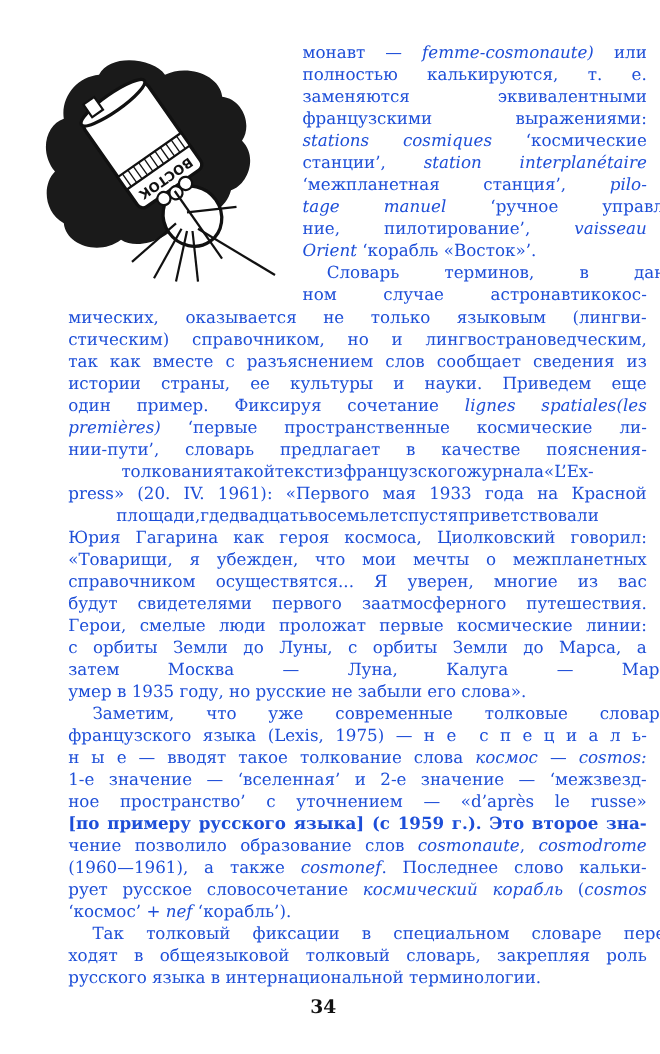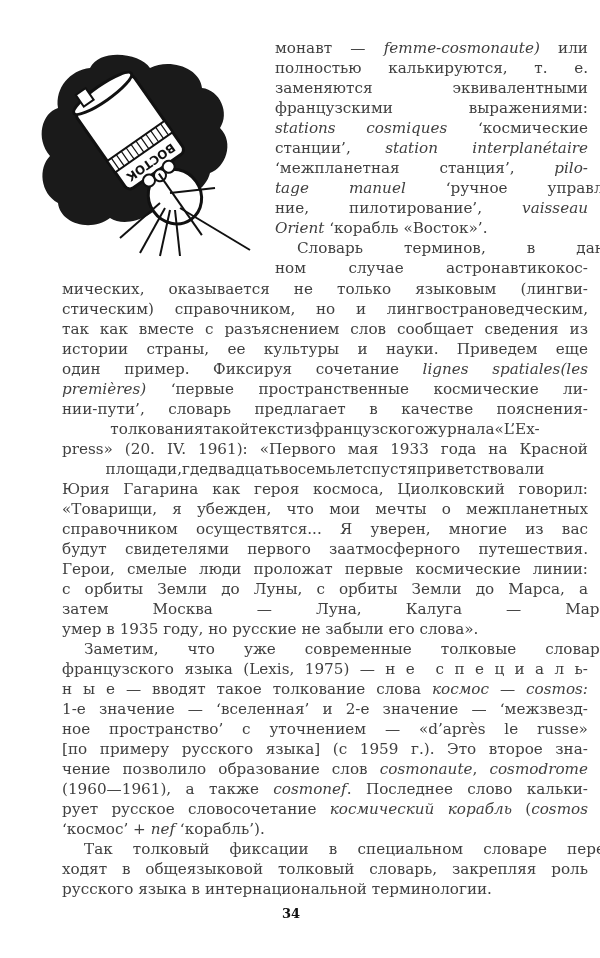--- a/index.html
+++ b/index.html
@@ -2,30 +2,30 @@
 <html><head>
 <meta charset="utf-8">
 <style>
   html, body { margin:0; padding:0; background:#ffffff; }
   body { width:600px; height:958px; position:relative; overflow:hidden; }
   .page { position:absolute; left:0; top:0; width:600px; height:958px; background:#fff; }
   .illus { position:absolute; left:30px; top:28px; width:240px; height:232px; }
   .line {
     position:absolute; white-space:nowrap;
     font-family:"DejaVu Serif", "Liberation Serif", serif;
-    font-size:15.2px; color:#404040; line-height:20px;
+    font-size:15.2px; color:#1d4ed8; line-height:20px;
     display:flex; justify-content:space-between;
   }
   .line.last { justify-content:flex-start; gap:0; }
   .line span { white-space:pre; }
   .r { left:275px; width:313px; }
   .f { left:62px; width:526px; }
   .pagenum {
     position:absolute; left:282px; top:906px;
-    font-family:"DejaVu Serif", serif; font-weight:bold; font-size:13px; color:#111;
+    font-family:"DejaVu Serif", serif; font-weight:bold; font-size:17px; color:#111;
   }
   i { font-style:italic; }
 </style>
 </head>
 <body>
 
 <div class="page">
   <svg class="illus" viewBox="0 0 240 232">
     <path d="M60 40 C70 20,110 25,120 40 C140 30,170 40,172 60 C190 62,200 85,190 100 C205 115,195 140,180 145 C175 165,150 175,135 170 C125 190,95 200,80 190 C60 205,30 195,28 175 C10 165,8 140,20 128 C5 110,12 85,28 80 C25 60,40 42,60 40 Z" fill="#1a1a1a"></path>
     <g transform="rotate(-35 110 110)">
@@ -336,21 +336,21 @@
       <div class="line f" style="top: 719px;">
         <span>ное</span>
         <span>пространство’</span>
         <span>с</span>
         <span>уточнением</span>
         <span>—</span>
         <span>«d’après</span>
         <span>le</span>
         <span>russe»</span>
       </div>
-      <div class="line f" style="top: 739px;">
+      <div class="line f" style="top: 739px; font-weight: bold;">
         <span>[по</span>
         <span>примеру</span>
         <span>русского</span>
         <span>языка]</span>
         <span>(с</span>
         <span>1959</span>
         <span>г.).</span>
         <span>Это</span>
         <span>второе</span>
         <span>зна-</span>

